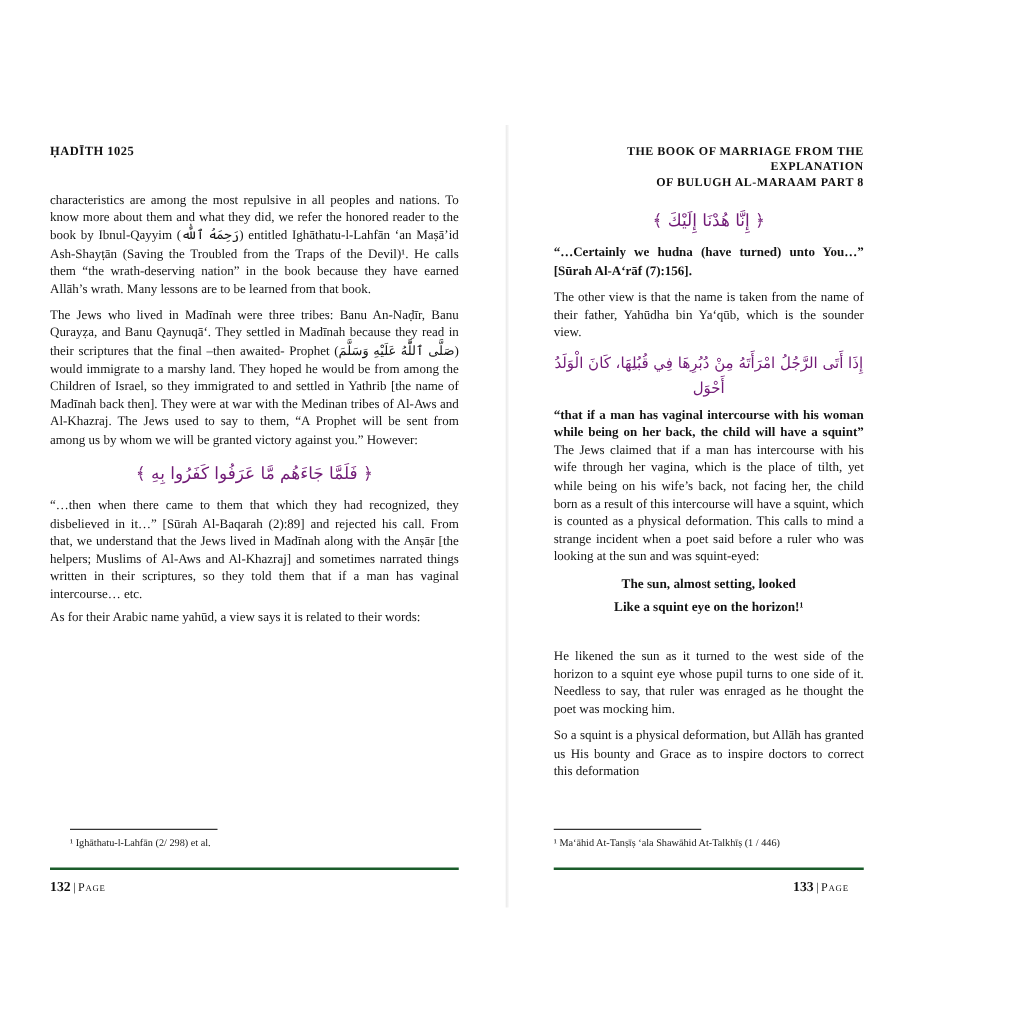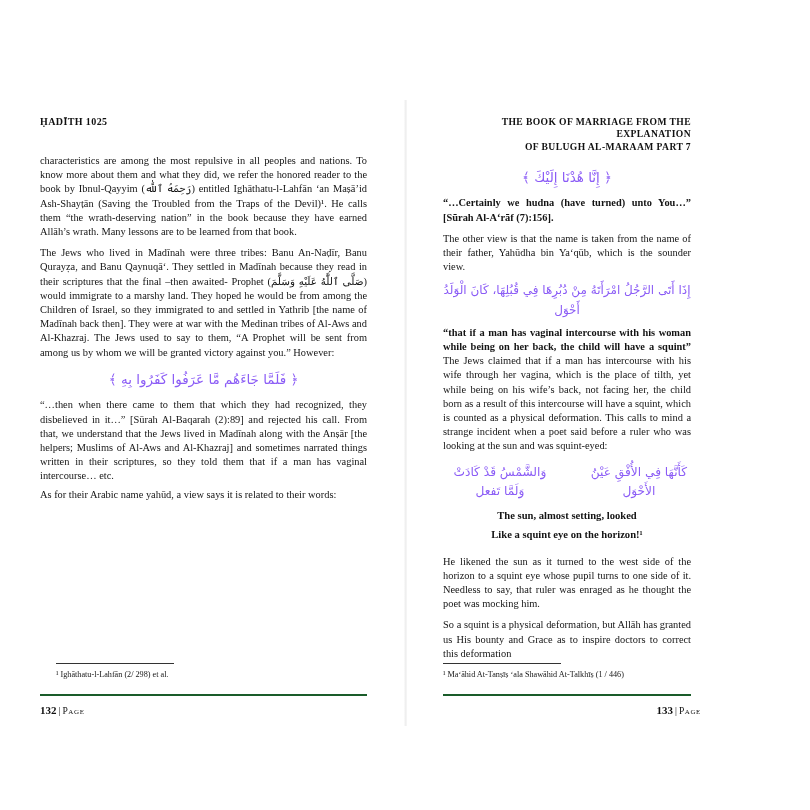--- a/index.html
+++ b/index.html
@@ -83,21 +83,21 @@
   }
   .body-text p.tight { margin-bottom: 4px; }
   .bd { font-weight: bold; }
 
   .arabic {
     font-family: "DejaVu Sans", sans-serif;
     direction: rtl;
     text-align: center;
     font-size: 13px;
     line-height: 1.6;
-    color: #8b5cf6;
+    color: #701a75;
     margin: 8px 0 8px 0;
   }
   .arabic-verse {
     font-size: 13.5px;
     margin: 9px 0 8px 0;
   }
   .arabic-small {
     font-size: 12px;
     margin: 7px 0 6px 0;
   }
@@ -114,21 +114,21 @@
     font-weight: bold;
     text-align: justify;
     margin: 0 0 7px 0;
   }
   .center-bold {
     font-weight: bold;
     text-align: center;
     margin: 0 0 5px 0;
     font-size: 10.6px;
   }
-  .center-bold.second { margin-bottom: 12px; }
+  .center-bold.second { margin-bottom: 24px; }
 
   .footnote-wrap {
     position: absolute;
     left: 56px;
     right: 38px;
     bottom: 46px;
   }
   .page-right .footnote-wrap {
     left: 38px;
     right: 42px;
@@ -160,21 +160,21 @@
     position: absolute;
     bottom: 10px;
     font-family: "Liberation Serif", serif;
     font-size: 9.6px;
     color: #111;
   }
   .folio .num { font-weight: bold; font-size: 11px; margin-top: 28px; }
   .folio .sep { margin: 0 2px; }
   .folio .word { font-variant: small-caps; letter-spacing: 0.6px; }
   .folio-left { left: 40px; }
-  .folio-right { right: 32px; }
+  .folio-right { right: 54px; }
 
   .gutter {
     position: absolute;
     top: 100px;
     left: 404px;
     width: 3px;
     height: 626px;
     background: linear-gradient(to right, #ffffff, #ededed 40%, #f7f7f7 100%);
   }
 </style>
@@ -211,39 +211,35 @@
       <div class="folio-rule"></div>
       <div class="folio folio-left">
         <span class="num">132</span><span class="sep">|</span><span class="word">Page</span>
       </div>
     </div>
 
     <div class="page-col page-right">
 
       <div class="running-head rh-right">
         <span class="rh-line">THE BOOK OF MARRIAGE FROM THE EXPLANATION</span>
-        <span class="rh-line">OF BULUGH AL-MARAAM PART 7</span>
+        <span class="rh-line">OF BULUGH AL-MARAAM PART 8</span>
       </div>
 
       <div class="body-text">
 
         <div class="arabic arabic-verse">﴿ إِنَّا هُدْنَا إِلَيْكَ ﴾</div>
 
         <p class="quote-bold">“…Certainly we hudna (have turned) unto You…” [Sūrah Al-A‘rāf (7):156].</p>
 
         <p>The other view is that the name is taken from the name of their father, Yahūdha bin Ya‘qūb, which is the sounder view.</p>
 
         <div class="arabic arabic-small">إِذَا أَتَى الرَّجُلُ امْرَأَتَهُ مِنْ دُبُرِهَا فِي قُبُلِهَا، كَانَ الْوَلَدُ أَحْوَل</div>
 
         <p><span class="bd">“that if a man has vaginal intercourse with his woman while being on her back, the child will have a squint”</span><span> The Jews claimed that if a man has intercourse with his wife through her vagina, which is the place of tilth, yet while being on his wife’s back, not facing her, the child born as a result of this intercourse will have a squint, which is counted as a physical deformation. This calls to mind a strange incident when a poet said before a ruler who was looking at the sun and was squint-eyed:</span></p>
 
-        <div class="arabic arabic-poetry">
-          <span>وَالشَّمْسُ قَدْ كَادَتْ وَلَمَّا تَفعل</span>
-          <span>كَأَنَّهَا فِي الأُفْقِ عَيْنُ الأَحْوَل</span>
-        </div>
 
         <div class="center-bold">The sun, almost setting, looked</div>
         <div class="center-bold second">Like a squint eye on the horizon!¹</div>
 
         <p>He likened the sun as it turned to the west side of the horizon to a squint eye whose pupil turns to one side of it. Needless to say, that ruler was enraged as he thought the poet was mocking him.</p>
 
         <p>So a squint is a physical deformation, but Allāh has granted us His bounty and Grace as to inspire doctors to correct this deformation</p>
       </div>
 
       <div class="footnote-wrap">

